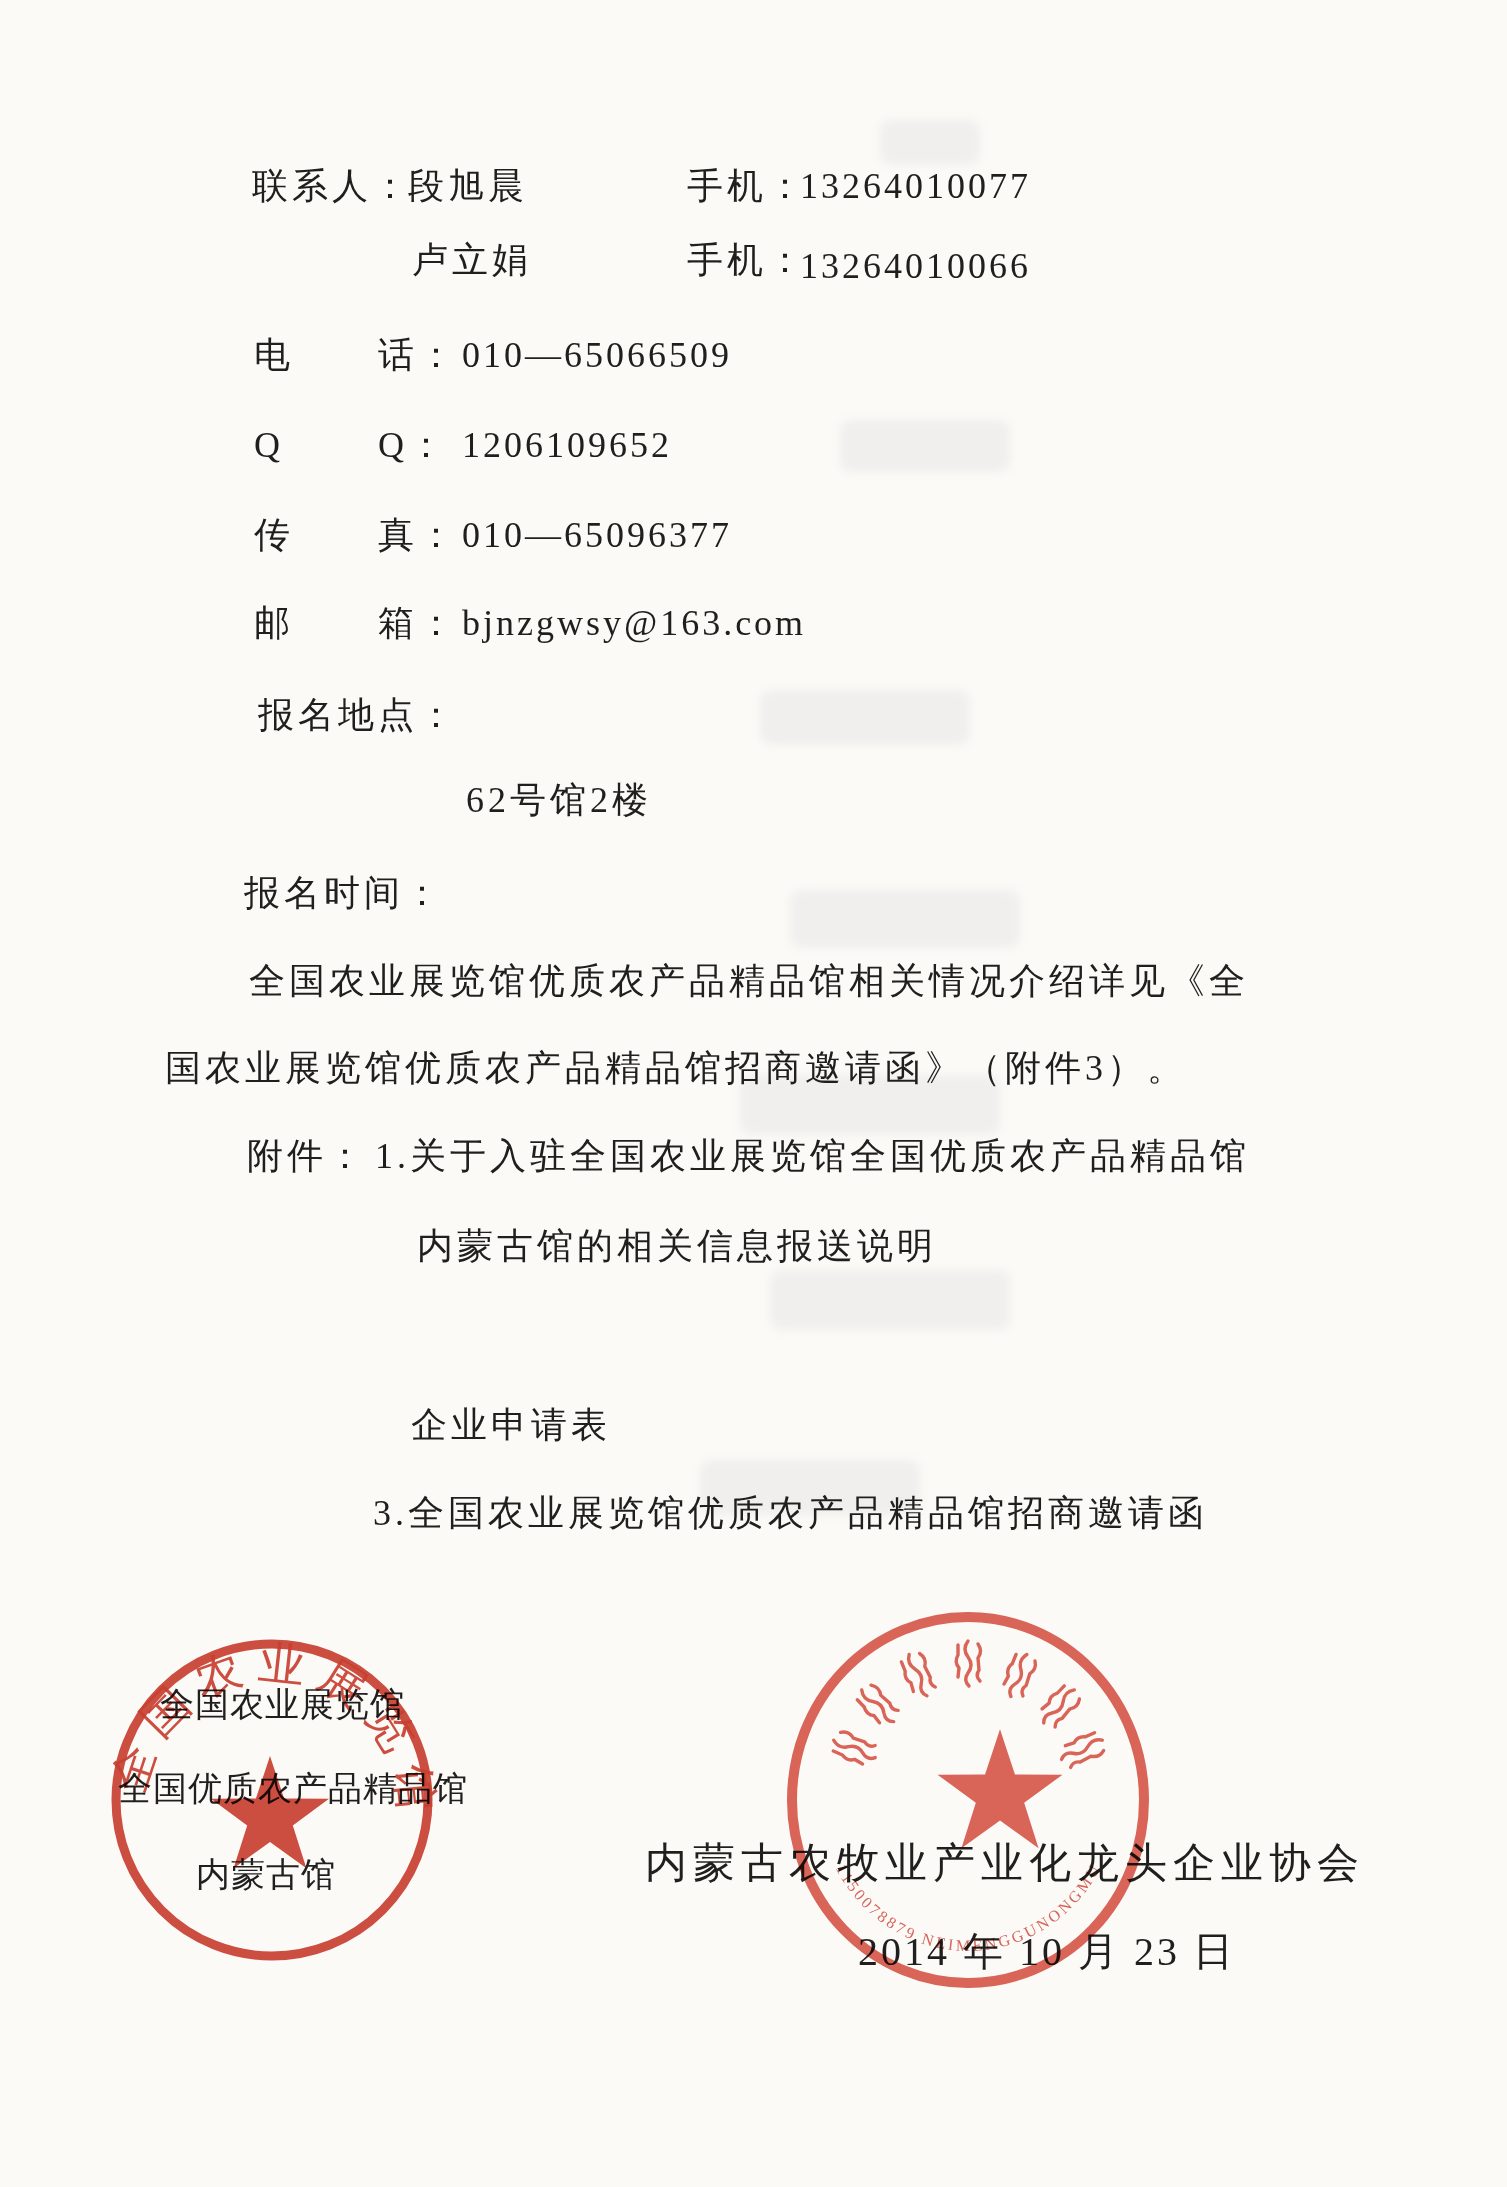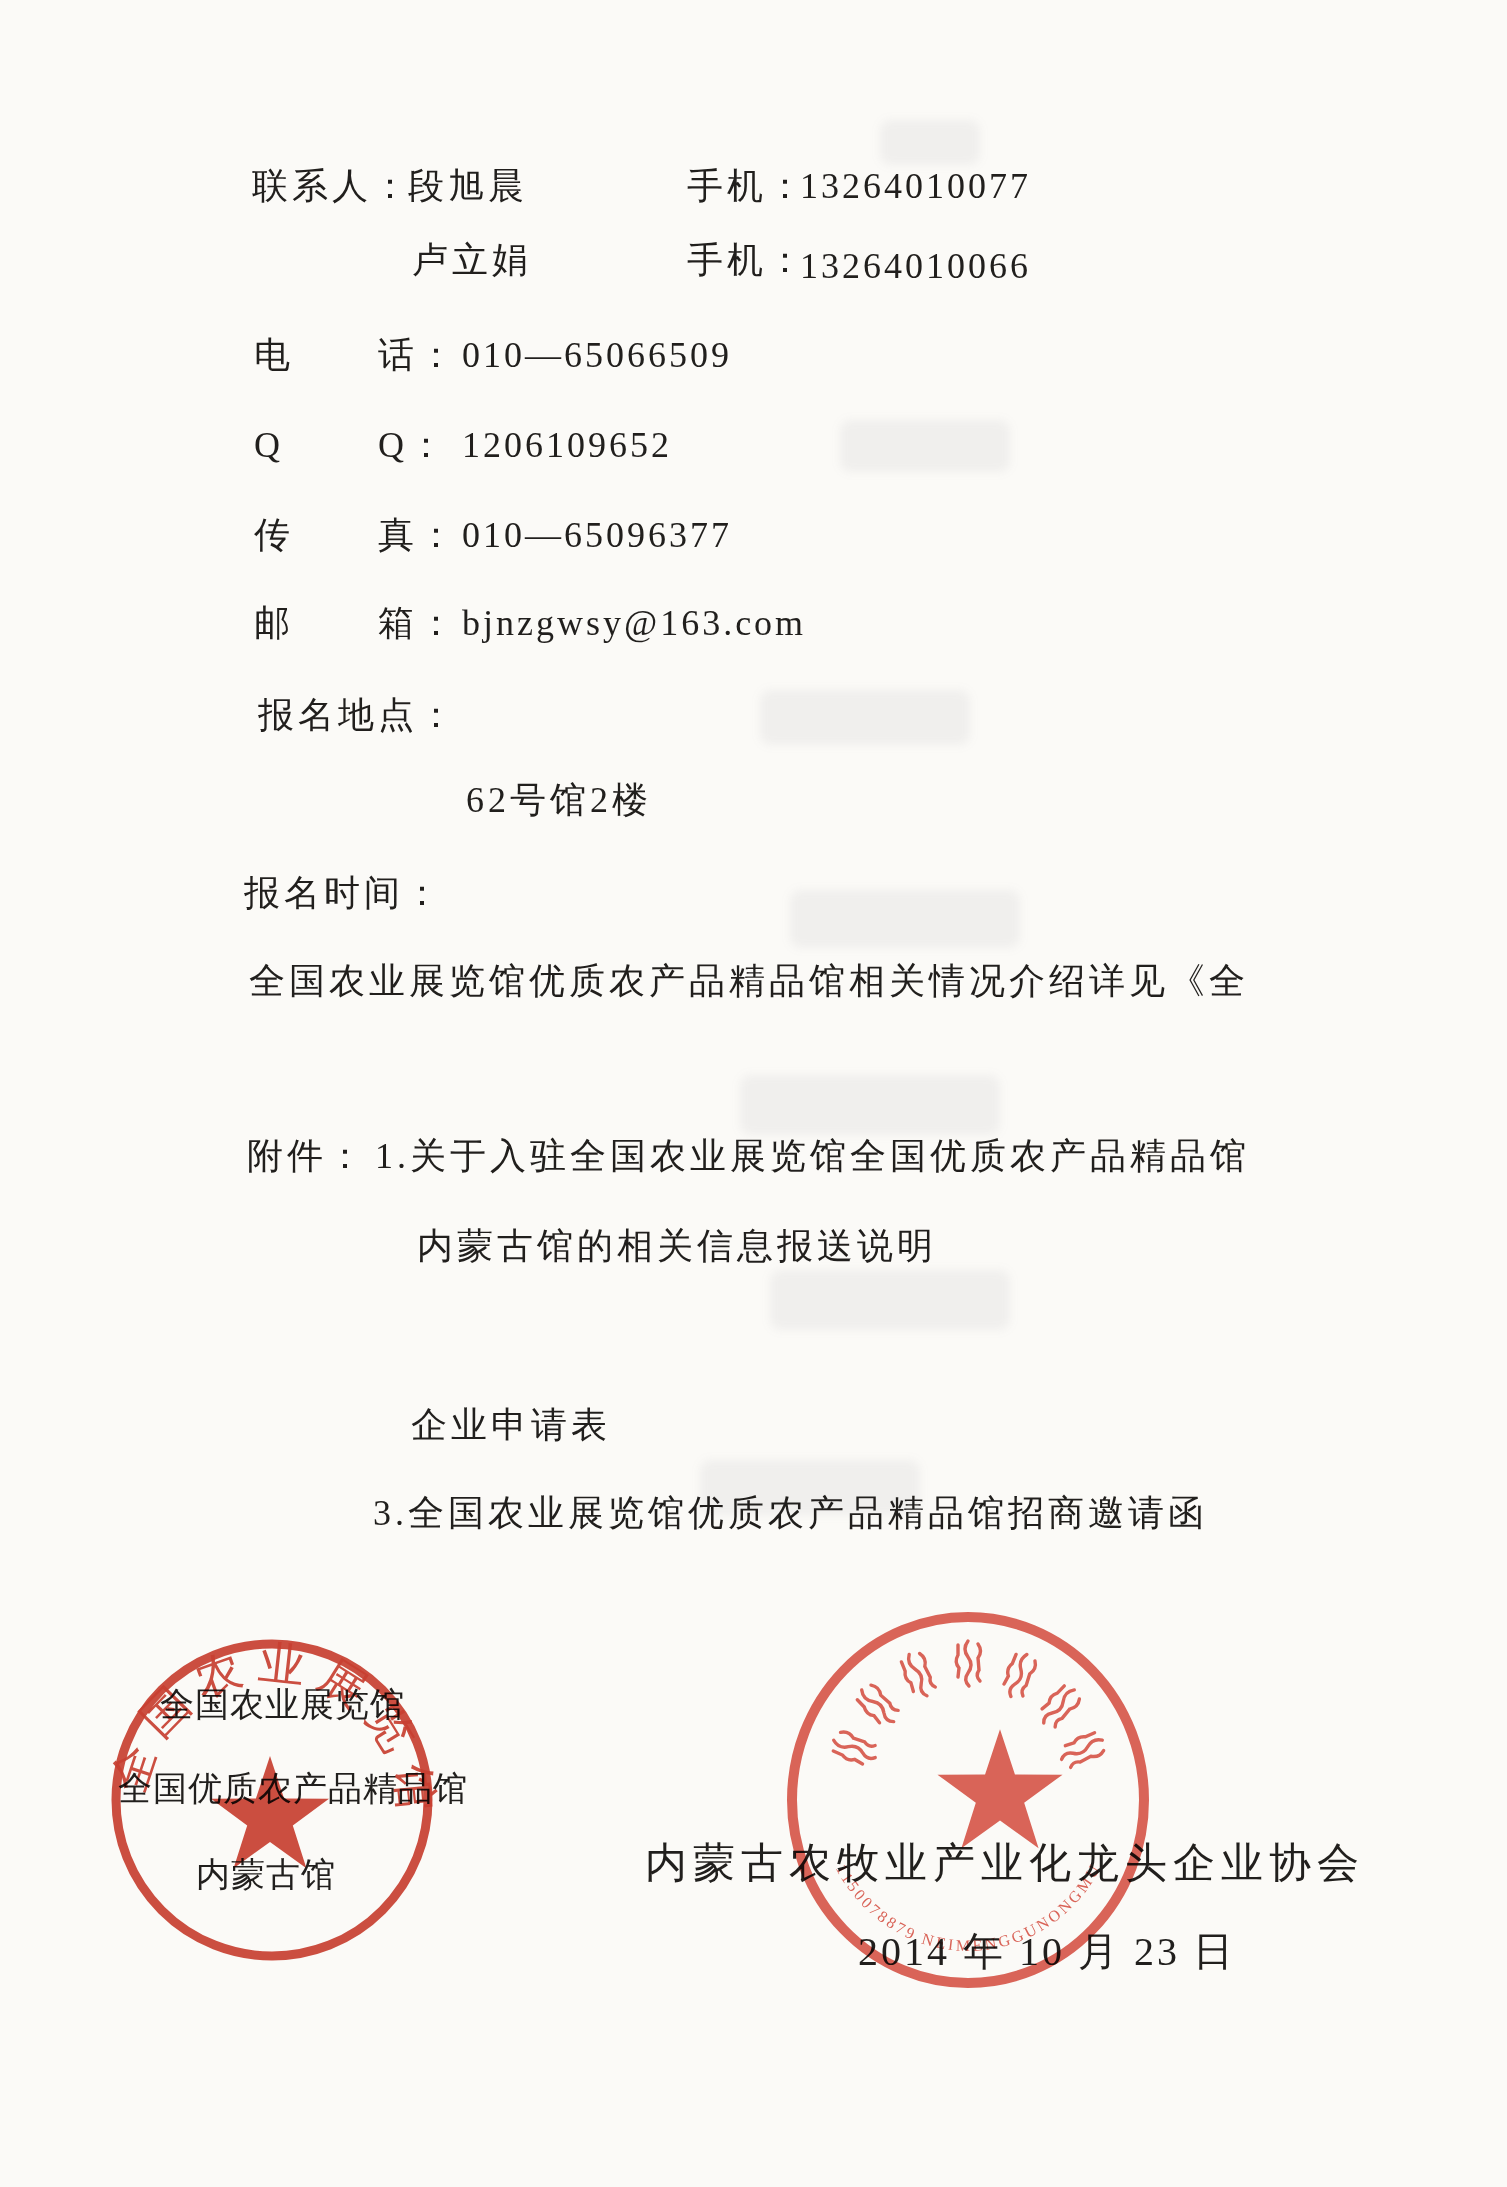--- a/index.html
+++ b/index.html
@@ -60,20 +60,21 @@
   <span class="t" style="left:254px;top:605px">邮</span>
   <span class="t" style="left:378px;top:605px">箱：</span>
   <span class="t num" style="left:462px;top:605px">bjnzgwsy@163.com</span>
 
   <span class="t" style="left:258px;top:697px">报名地点：</span>
   <span class="t" style="left:466px;top:782px">62号馆2楼</span>
 
   <span class="t" style="left:244px;top:875px">报名时间：</span>
 
   <span class="t" style="left:249px;top:963px">全国农业展览馆优质农产品精品馆相关情况介绍详见《全</span>
+  <span class="t" style="left:165px;top:1050px">国农业展览馆优质农产品精品馆招商邀请函》（附件3）。</span>
 
   <span class="t" style="left:247px;top:1138px">附件：</span>
   <span class="t" style="left:375px;top:1138px">1.关于入驻全国农业展览馆全国优质农产品精品馆</span>
   <span class="t" style="left:417px;top:1228px">内蒙古馆的相关信息报送说明</span>
   <span class="t" style="left:411px;top:1407px">企业申请表</span>
   <span class="t" style="left:373px;top:1495px">3.全国农业展览馆优质农产品精品馆招商邀请函</span>
 
   <span class="t sig" style="left:160px;top:1688px">全国农业展览馆</span>
   <span class="t sig" style="left:118px;top:1772px">全国优质农产品精品馆</span>
   <span class="t sig" style="left:196px;top:1858px">内蒙古馆</span>

